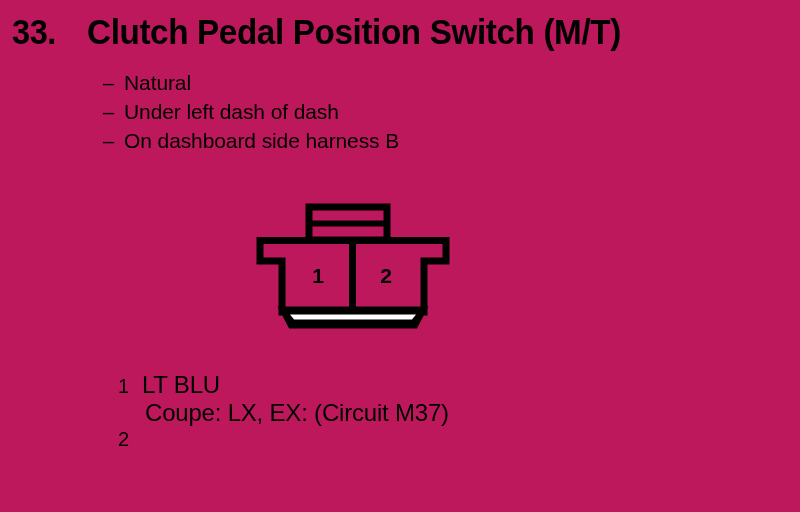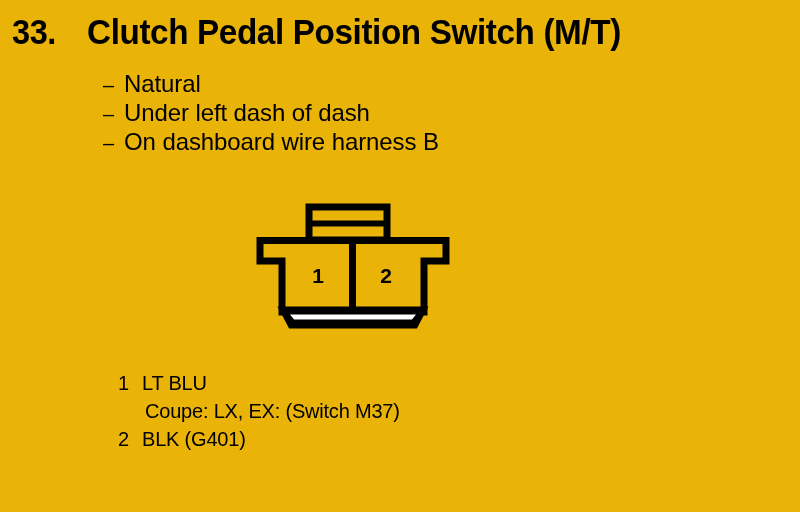--- a/index.html
+++ b/index.html
@@ -13,21 +13,21 @@
     height: 512px;
     position: relative;
     overflow: hidden;
     font-family: "Liberation Sans", sans-serif;
     color: #000000;
     -webkit-font-smoothing: none;
   }
   .page {
     position: absolute;
     inset: 0;
-    background: #eab308;
+    background: #be185d;
   }
 
   
   .header {
     position: absolute;
     left: 12px;
     top: 14px;
     width: 780px;
     height: 44px;
     display: flex;
@@ -65,21 +65,21 @@
     height: 29px;
     white-space: nowrap;
   }
   .desc-dash {
     font-size: 20px;
     line-height: 1;
     width: 21px;
     flex: none;
   }
   .desc-text {
-    font-size: 24px;
+    font-size: 21px;
     line-height: 1;
     letter-spacing: -0.1px;
   }
 
   
   .connector {
     position: absolute;
     left: 250px;
     top: 195px;
     width: 210px;
@@ -107,21 +107,21 @@
     white-space: nowrap;
   }
   .legend-num {
     font-size: 20px;
     line-height: 1;
     width: 24px;
     flex: none;
     text-align: left;
   }
   .legend-text {
-    font-size: 20px;
+    font-size: 24px;
     line-height: 1;
     letter-spacing: -0.2px;
   }
   .legend-row.sub .legend-num { visibility: hidden; }
   .legend-row.sub .legend-text { padding-left: 3px; }
 </style>
 </head>
 <body>
 
 <div class="page">
@@ -138,21 +138,21 @@
       <span class="desc-text">Natural</span>
     </div>
 
     <div class="desc-row">
       <span class="desc-dash">–</span>
       <span class="desc-text">Under left dash of dash</span>
     </div>
 
     <div class="desc-row">
       <span class="desc-dash">–</span>
-      <span class="desc-text">On dashboard wire harness B</span>
+      <span class="desc-text">On dashboard side harness B</span>
     </div>
 
   </div>
 
   <div class="connector">
     <svg width="210" height="150" viewBox="0 0 210 150" xmlns="http://www.w3.org/2000/svg">
 
       <g>
         <rect x="59" y="12" width="78" height="33" fill="none" stroke="#000000" stroke-width="7"></rect>
         <line x1="62" y1="28.5" x2="134" y2="28.5" stroke="#000000" stroke-width="6"></line>
@@ -180,24 +180,23 @@
 
   <div class="legend">
 
     <div class="legend-row">
       <span class="legend-num">1</span>
       <span class="legend-text">LT BLU</span>
     </div>
 
     <div class="legend-row sub">
       <span class="legend-num"></span>
-      <span class="legend-text">Coupe: LX, EX: (Switch M37)</span>
+      <span class="legend-text">Coupe: LX, EX: (Circuit M37)</span>
     </div>
 
 
     <div class="legend-row">
       <span class="legend-num">2</span>
-      <span class="legend-text">BLK (G401)</span>
     </div>
 
   </div>
 
 </div>
 
 </body></html>

